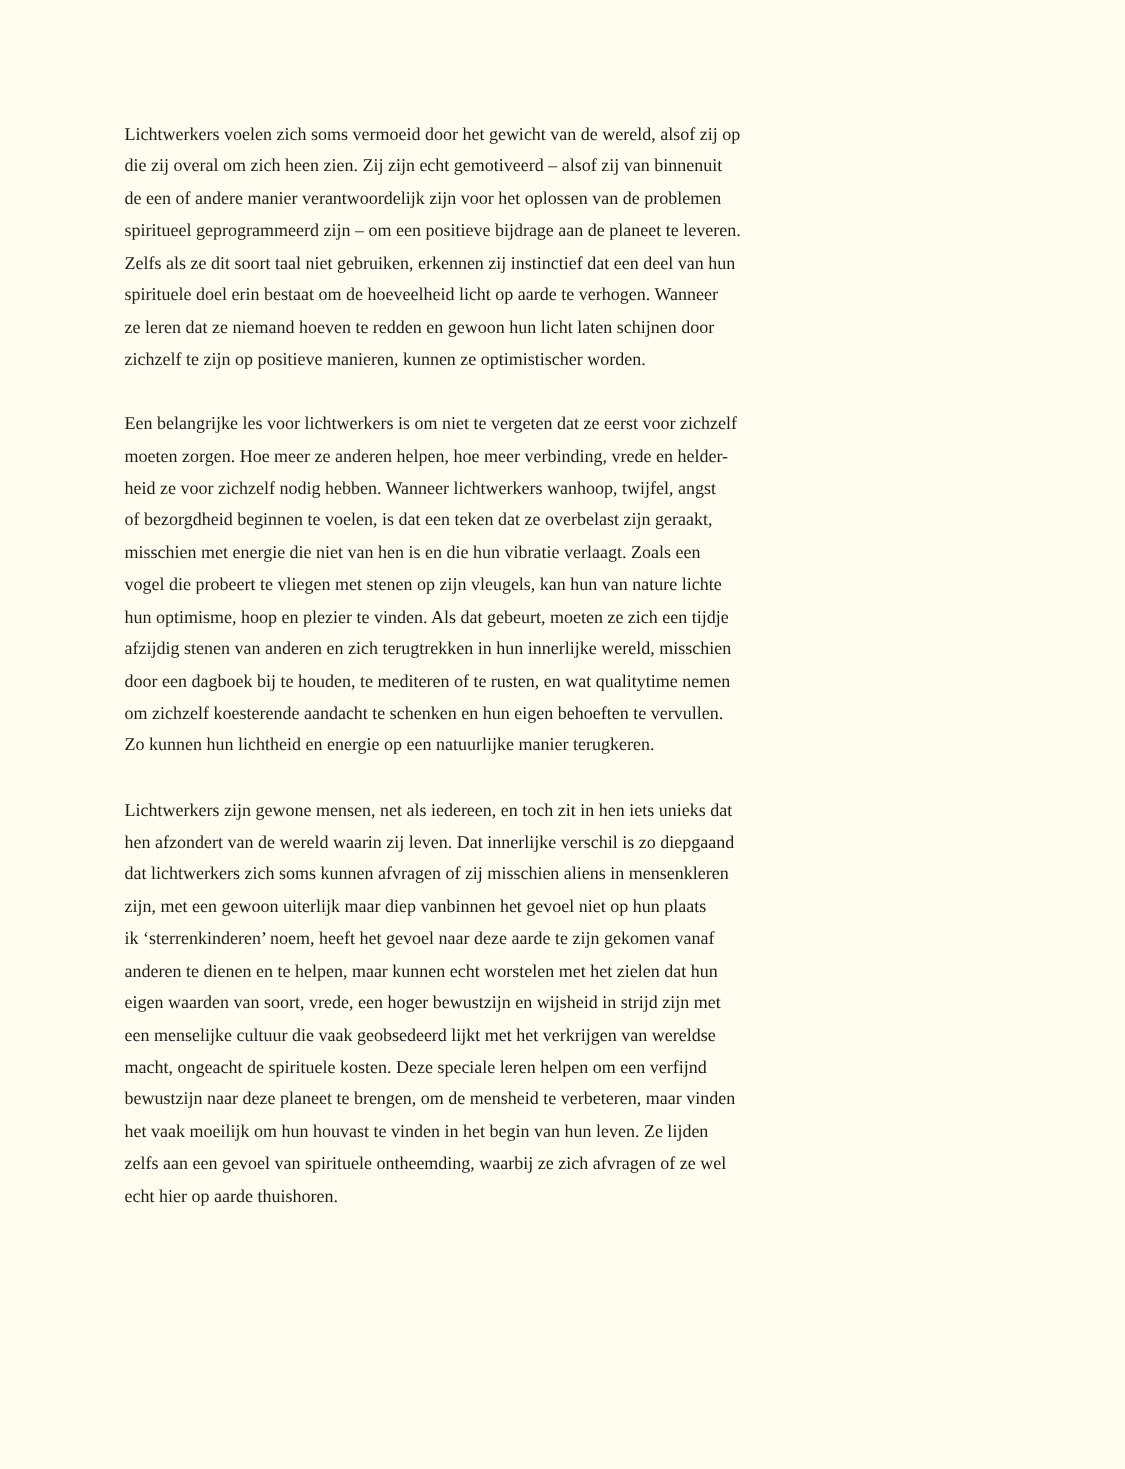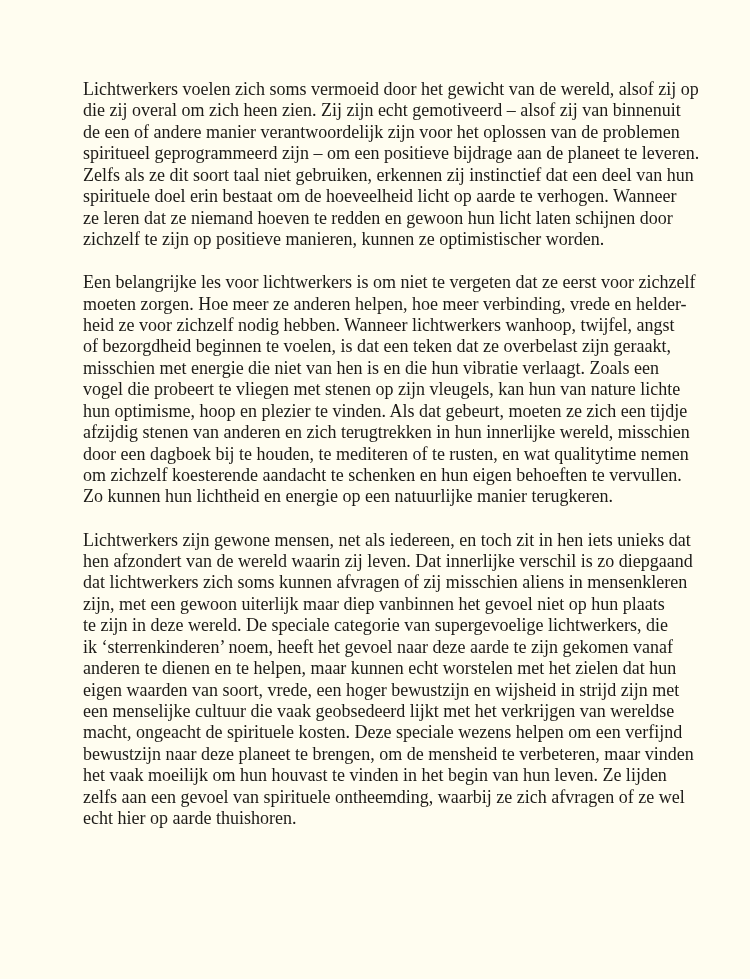--- a/index.html
+++ b/index.html
@@ -13,21 +13,21 @@
       overflow: hidden;
       position: relative;
     }
     .page {
       position: absolute;
       left: 83px;
       top: 79px;
       width: 600px;
       color: #1c1a17;
       font-family: "Liberation Serif", "DejaVu Serif", serif;
-      font-size: 18px;
+      font-size: 12px;
       line-height: 21.45px;
     }
     .para {
       margin: 0 0 21.6px 0;
       white-space: nowrap;
     }
     .line {
       display: block;
       height: 21.45px;
     }
@@ -57,24 +57,23 @@
     <span class="line">afzijdig stenen van anderen en zich terugtrekken in hun innerlijke wereld, misschien</span>
     <span class="line">door een dagboek bij te houden, te mediteren of te rusten, en wat qualitytime nemen</span>
     <span class="line">om zichzelf koesterende aandacht te schenken en hun eigen behoeften te vervullen.</span>
     <span class="line">Zo kunnen hun lichtheid en energie op een natuurlijke manier terugkeren.</span>
   </p>
   <p class="para">
     <span class="line">Lichtwerkers zijn gewone mensen, net als iedereen, en toch zit in hen iets unieks dat</span>
     <span class="line">hen afzondert van de wereld waarin zij leven. Dat innerlijke verschil is zo diepgaand</span>
     <span class="line">dat lichtwerkers zich soms kunnen afvragen of zij misschien aliens in mensenkleren</span>
     <span class="line">zijn, met een gewoon uiterlijk maar diep vanbinnen het gevoel niet op hun plaats</span>
-    <span class="line">te zijn in deze wereld. De speciale categorie van supergevoelige lichtwerkers, die</span>
     <span class="line">ik ‘sterrenkinderen’ noem, heeft het gevoel naar deze aarde te zijn gekomen vanaf</span>
     <span class="line">anderen te dienen en te helpen, maar kunnen echt worstelen met het zielen dat hun</span>
     <span class="line">eigen waarden van soort, vrede, een hoger bewustzijn en wijsheid in strijd zijn met</span>
     <span class="line">een menselijke cultuur die vaak geobsedeerd lijkt met het verkrijgen van wereldse</span>
-    <span class="line">macht, ongeacht de spirituele kosten. Deze speciale wezens helpen om een verfijnd</span>
+    <span class="line">macht, ongeacht de spirituele kosten. Deze speciale leren helpen om een verfijnd</span>
     <span class="line">bewustzijn naar deze planeet te brengen, om de mensheid te verbeteren, maar vinden</span>
     <span class="line">het vaak moeilijk om hun houvast te vinden in het begin van hun leven. Ze lijden</span>
     <span class="line">zelfs aan een gevoel van spirituele ontheemding, waarbij ze zich afvragen of ze wel</span>
     <span class="line">echt hier op aarde thuishoren.</span>
   </p>
 </div>
 
 </body></html>

